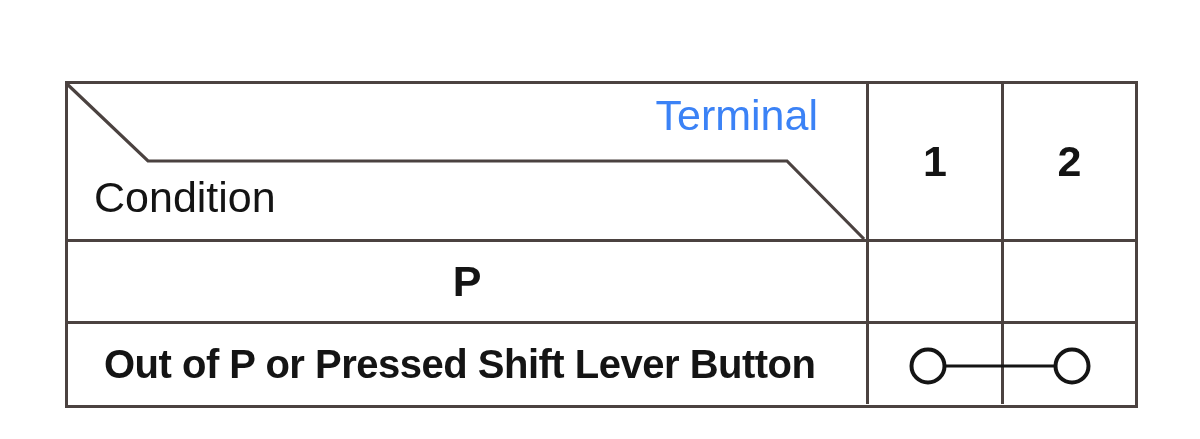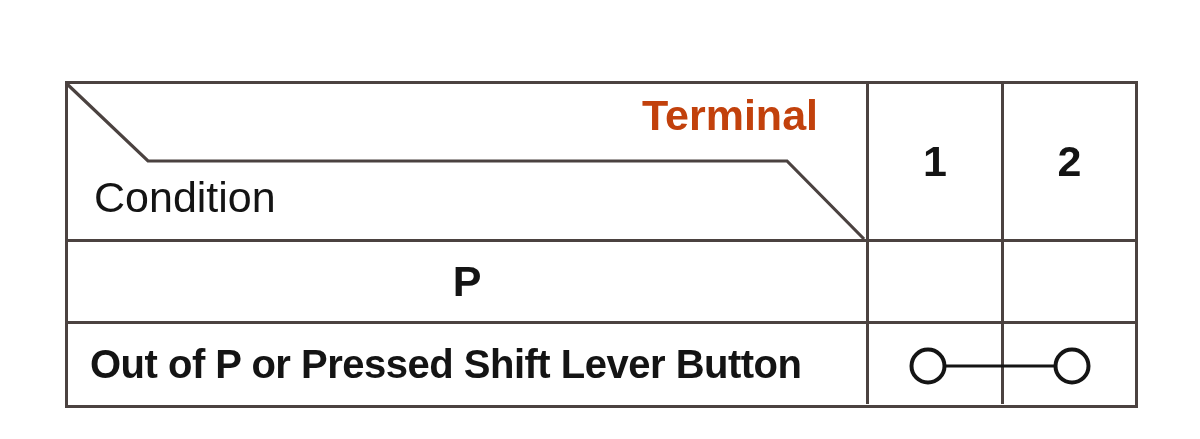--- a/index.html
+++ b/index.html
@@ -41,22 +41,22 @@
   .cell.last-row { border-bottom: none; }
   .corner-cell {
     position: relative;
     display: block;
   }
   .corner-top-label {
     position: absolute;
     top: 10px;
     right: 48px;
     font-size: 43px;
-    font-weight: 700;
-    color: #c2410c;
+    font-weight: 400;
+    color: #3b82f6;
     line-height: 1.0;
     white-space: nowrap;
     margin-left: 12px;
   }
   .corner-bottom-label {
     position: absolute;
     top: 92px;
     left: 26px;
     font-size: 43px;
     font-weight: 400;
@@ -65,21 +65,21 @@
     white-space: nowrap;
   }
   .col-head {
     font-size: 43px;
   }
   .cond-center {
     font-size: 43px;
   }
   .cond-left {
     justify-content: flex-start;
-    padding-left: 22px;
+    padding-left: 36px;
     font-size: 40px;
     letter-spacing: -0.5px;
     white-space: nowrap;
   }
   .overlay {
     position: absolute;
     left: 0;
     top: 0;
     width: 1200px;
     height: 439px;

